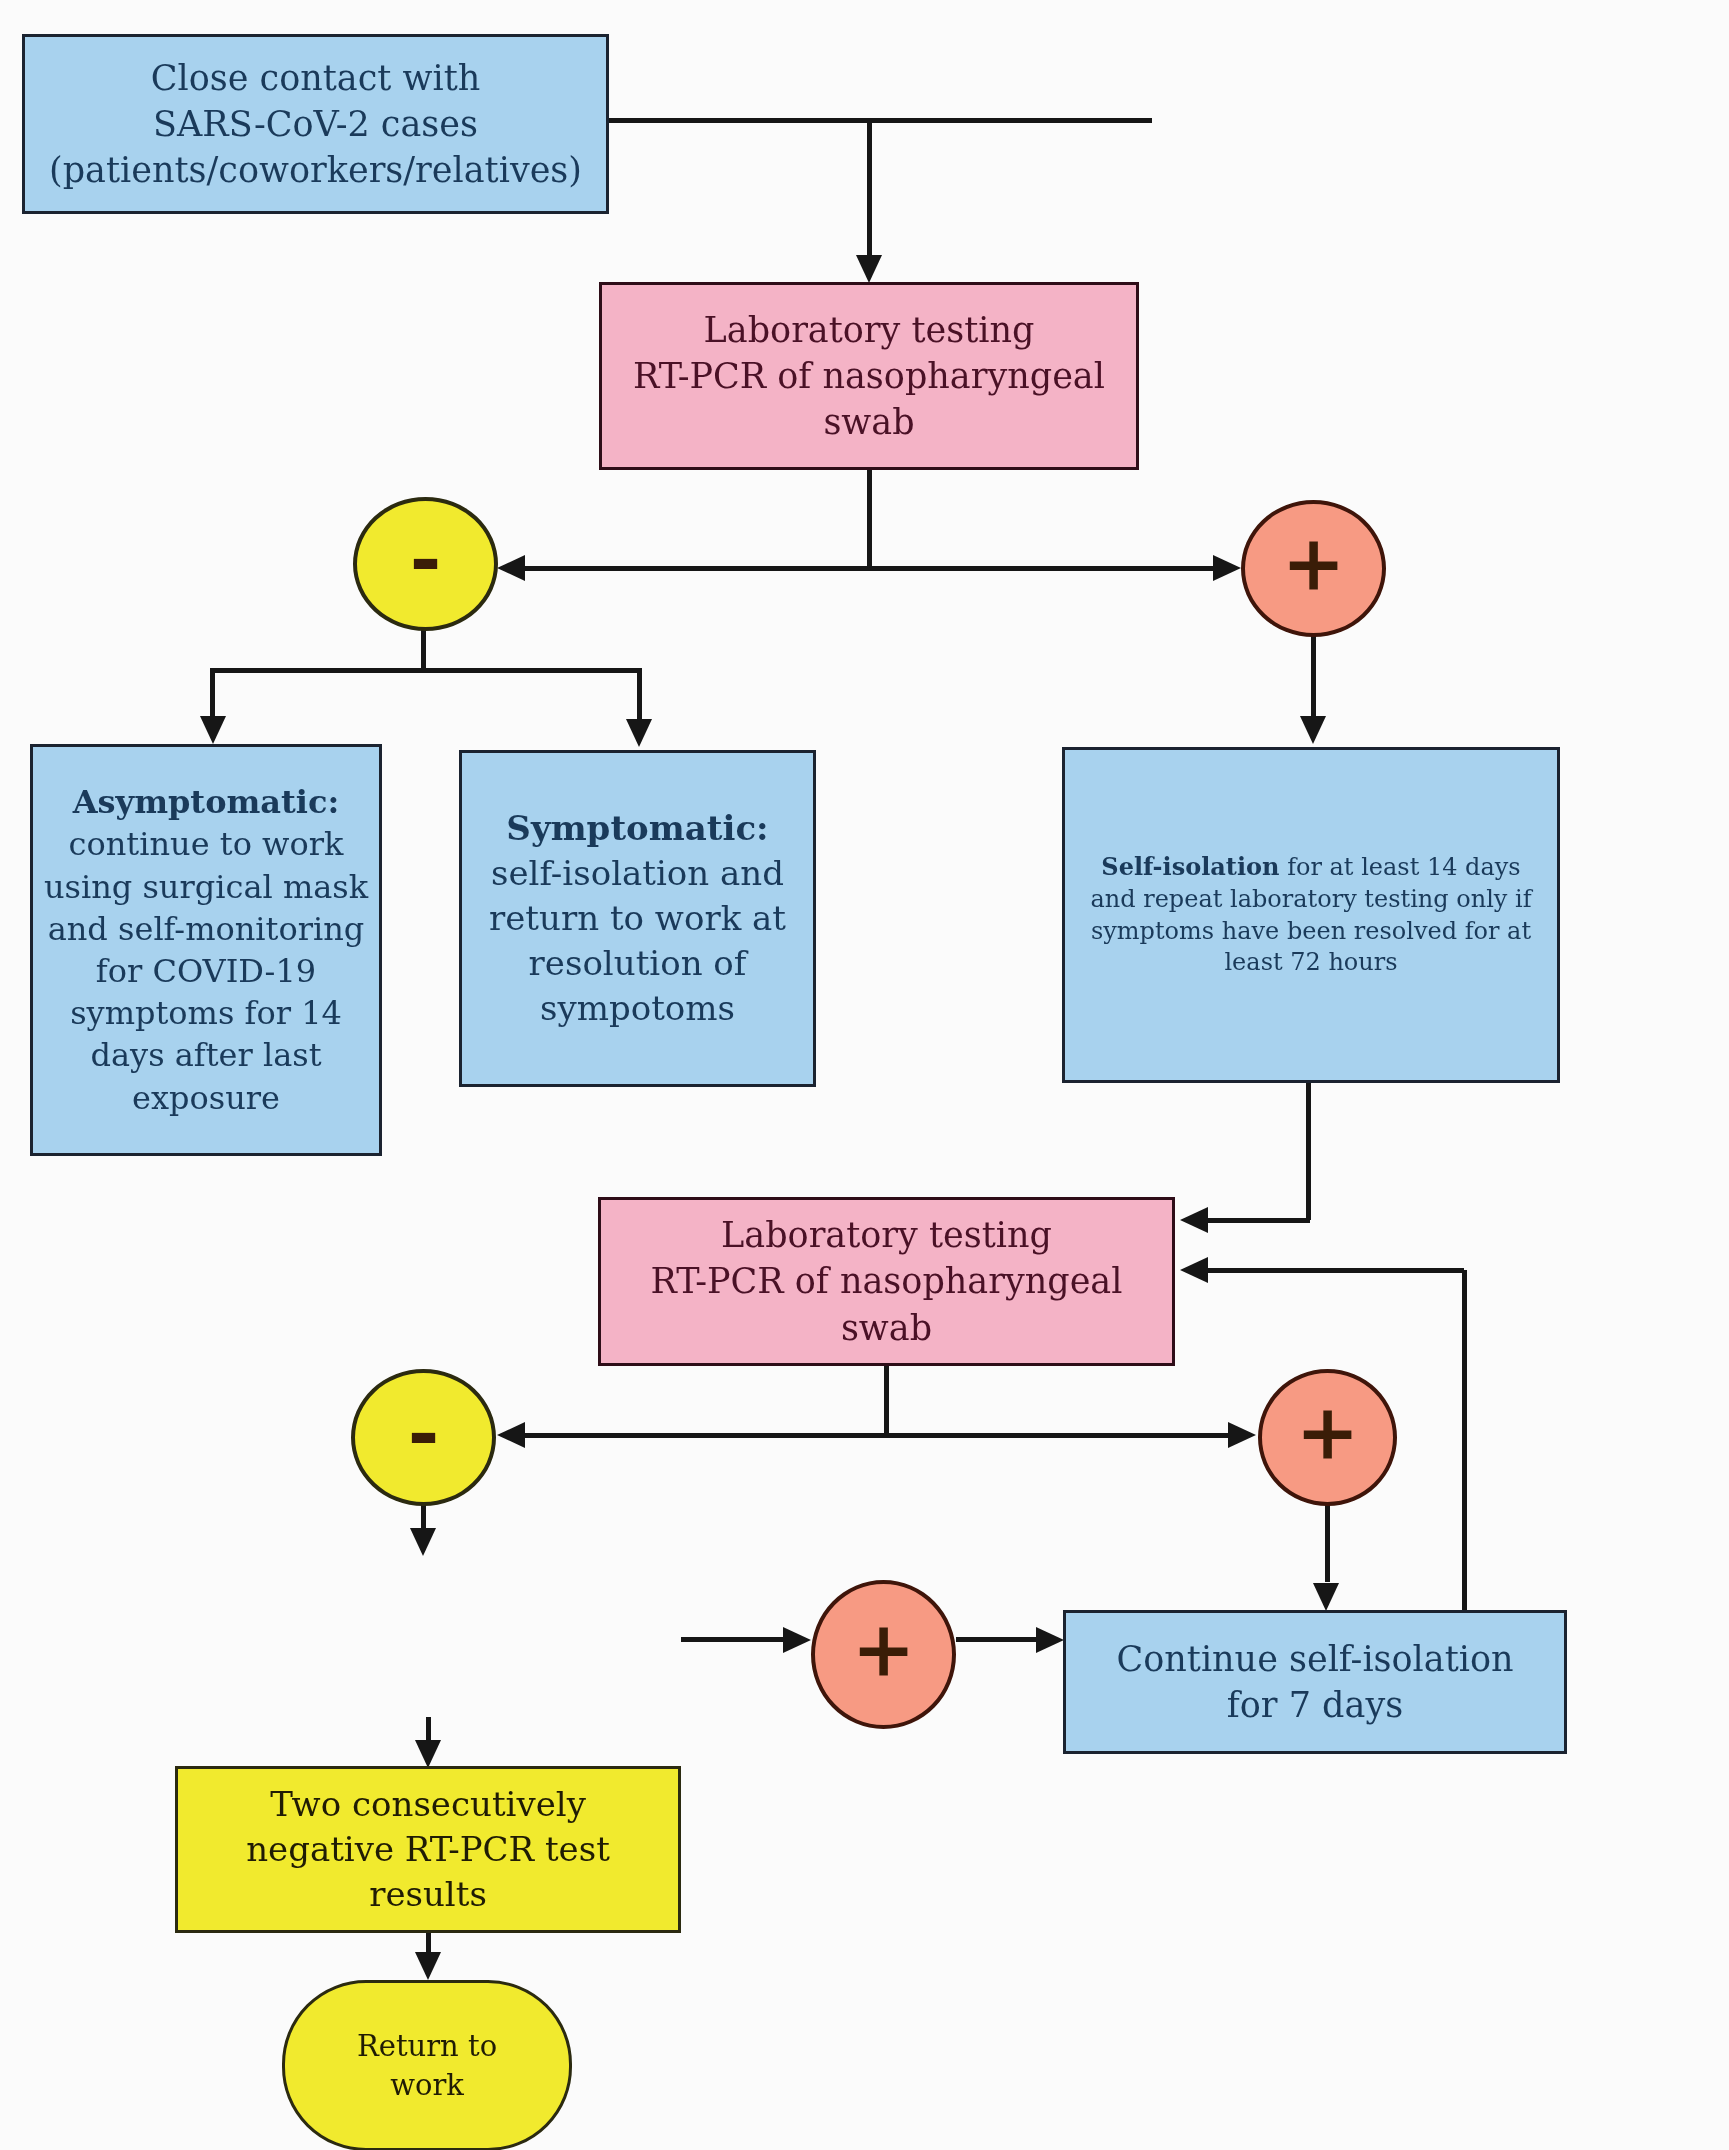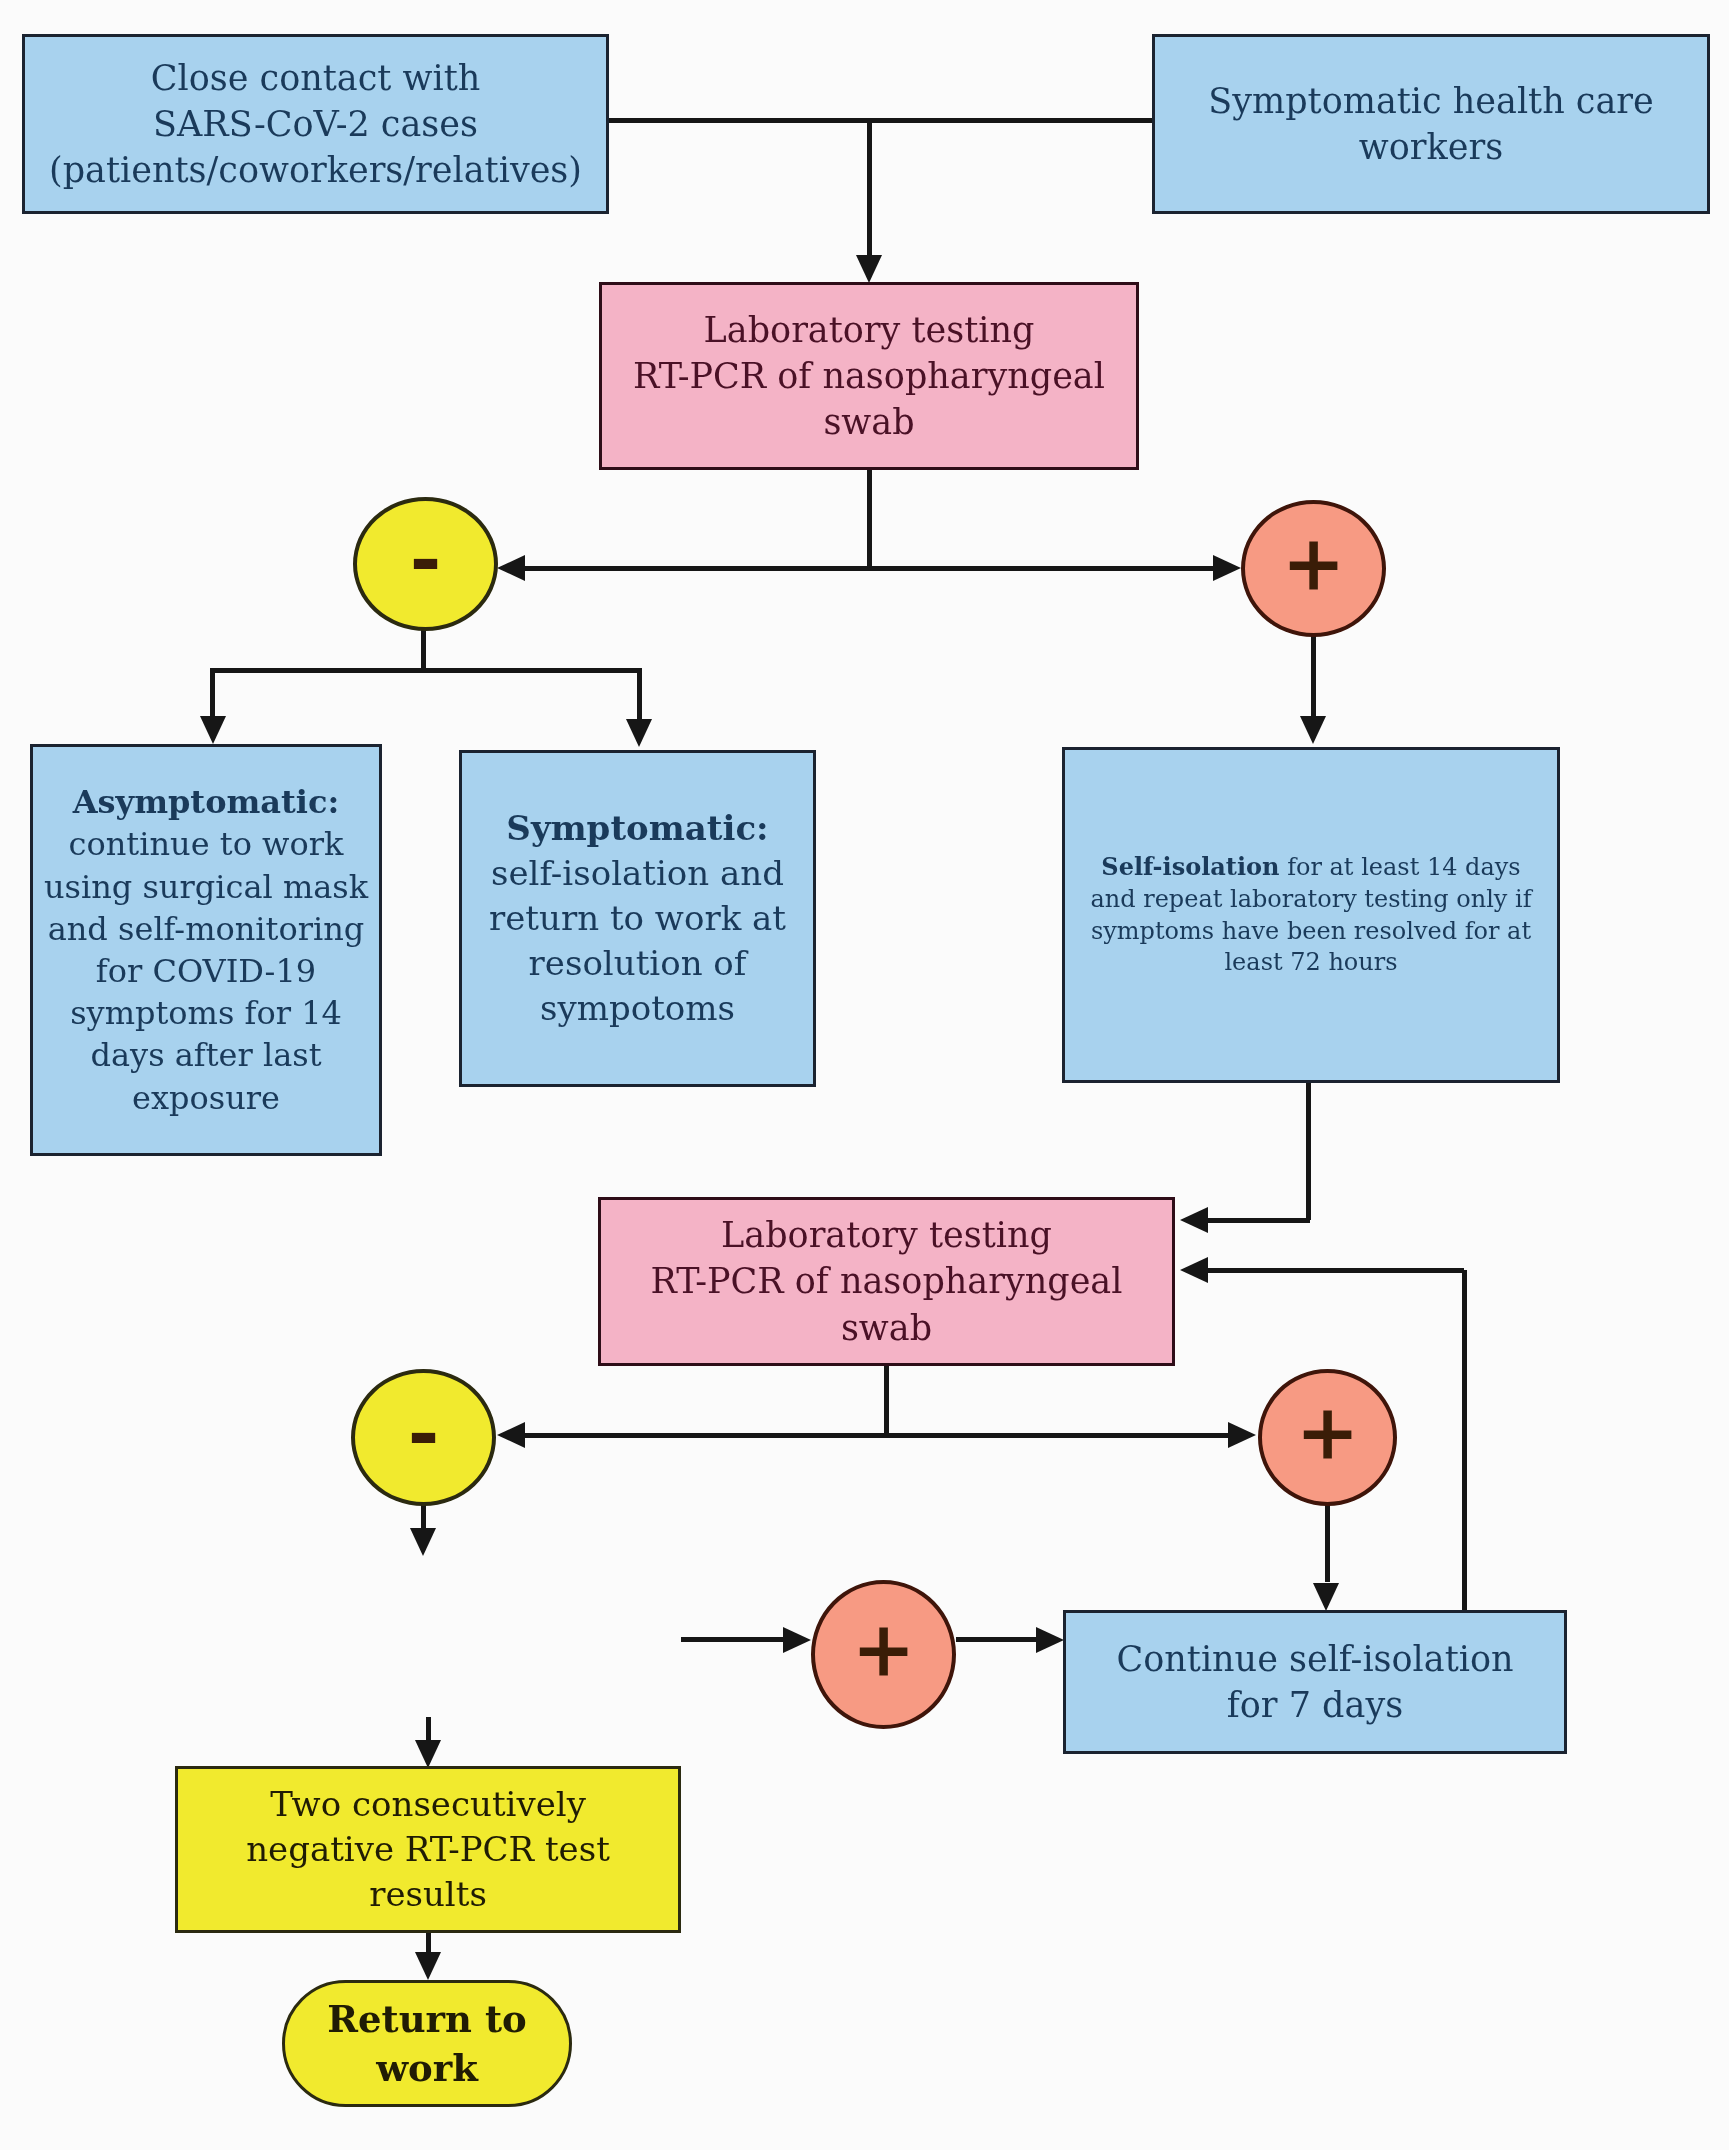--- a/index.html
+++ b/index.html
@@ -89,24 +89,20 @@
   <div class="ah down" style="left:415px;top:1740px;"></div>
   <div class="line" style="left:426px;top:1933px;width:4.6px;height:21.4px;"></div>
   <div class="ah down" style="left:415px;top:1952px;"></div>
 
   <div class="node blue" style="left:22px;top:34px;width:587px;height:180px;font-size:35px;text-align:center;">
     <span class="txt pre">Close contact with
 SARS-CoV-2 cases
 (patients/coworkers/relatives)</span>
   </div>
 
-  <div class="node blue" style="left:1152px;top:34px;width:558px;height:180px;font-size:35px;">
-    <span class="txt pre">Symptomatic health care
-workers</span>
-  </div>
 
   <div class="node pinkbox" style="left:599px;top:282px;width:540px;height:188px;font-size:35px;">
     <span class="txt pre">Laboratory testing
 RT-PCR of nasopharyngeal
 swab</span>
   </div>
 
   <div class="circle yellow" style="left:353px;top:497px;width:145px;height:134px;">
     <span class="sign">-</span>
   </div>
@@ -150,19 +146,19 @@
     <span class="txt pre">Continue self-isolation
 for 7 days</span>
   </div>
 
   <div class="node yellowbox" style="left:175px;top:1766px;width:506px;height:167px;font-size:34px;">
     <span class="txt pre">Two consecutively
 negative RT-PCR test
 results</span>
   </div>
 
-  <div class="node yellowbox" style="left:282px;top:1980px;width:290px;height:127px;font-size:37px;border-radius:84px;font-weight:bold;">
+  <div class="node yellowbox" style="left:282px;top:1980px;width:290px;height:171px;font-size:29px;border-radius:84px;">
     <span class="txt pre">Return to
 work</span>
   </div>
 
 </div>
 
 
 </body></html>

